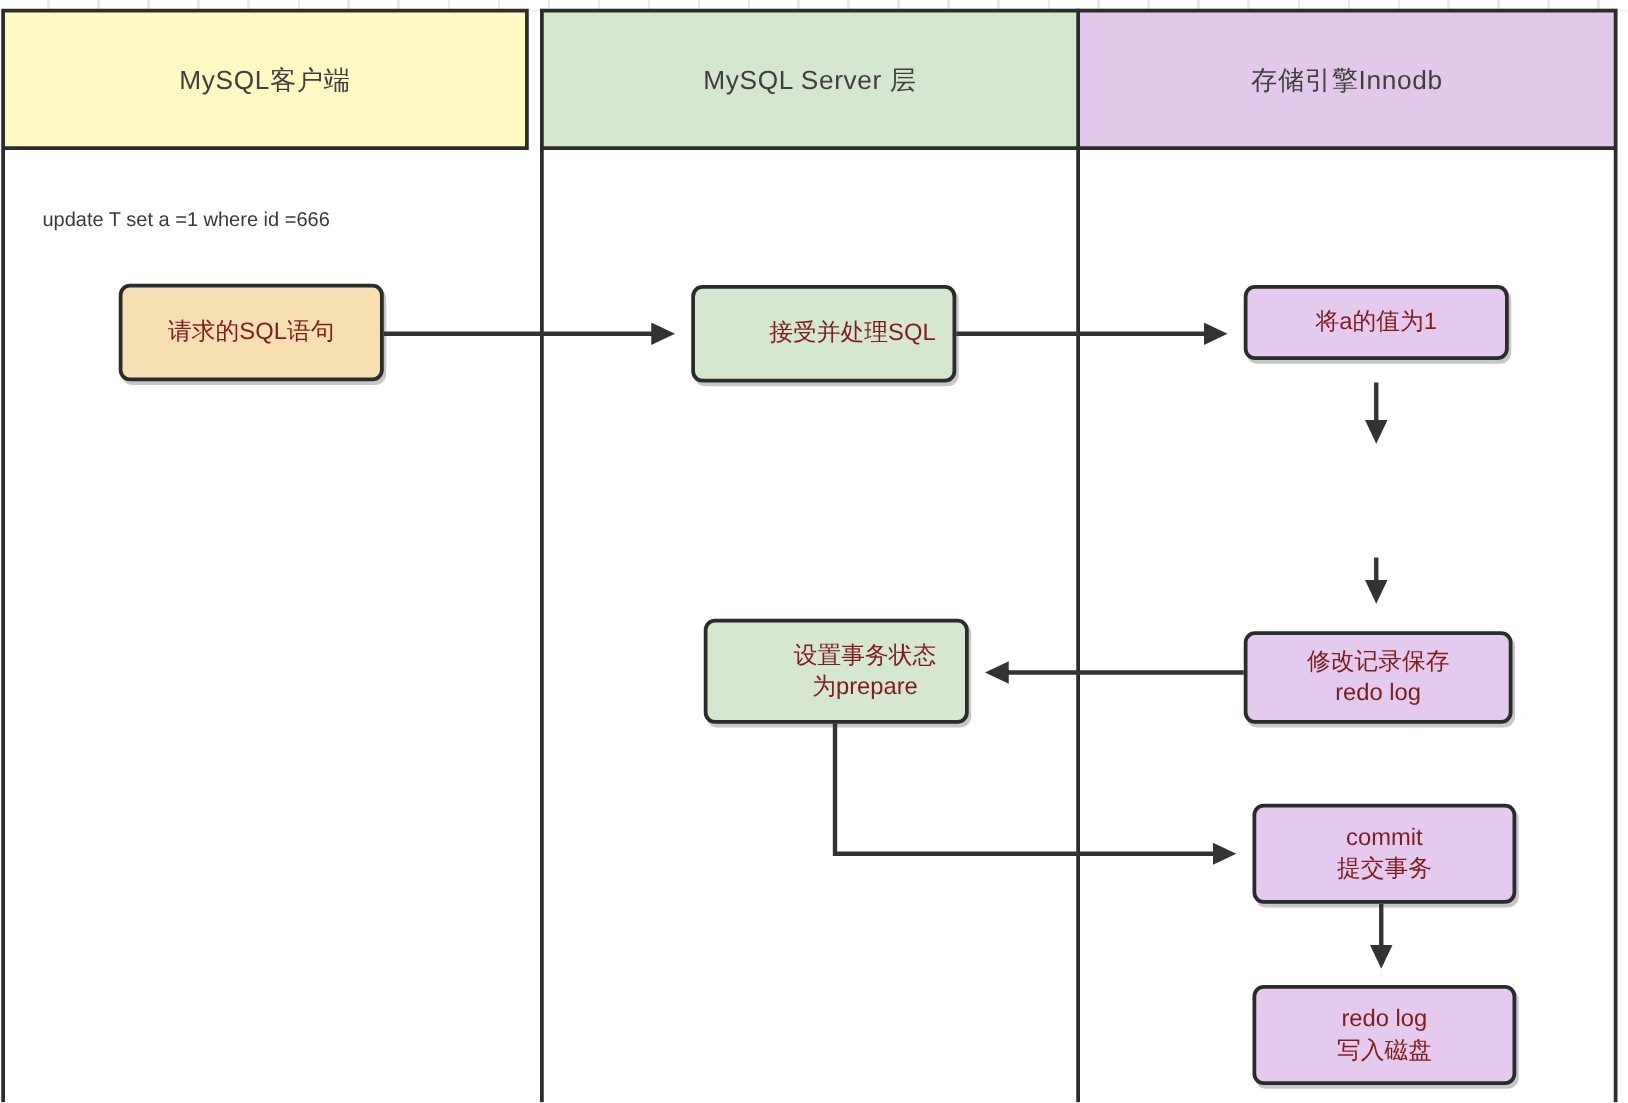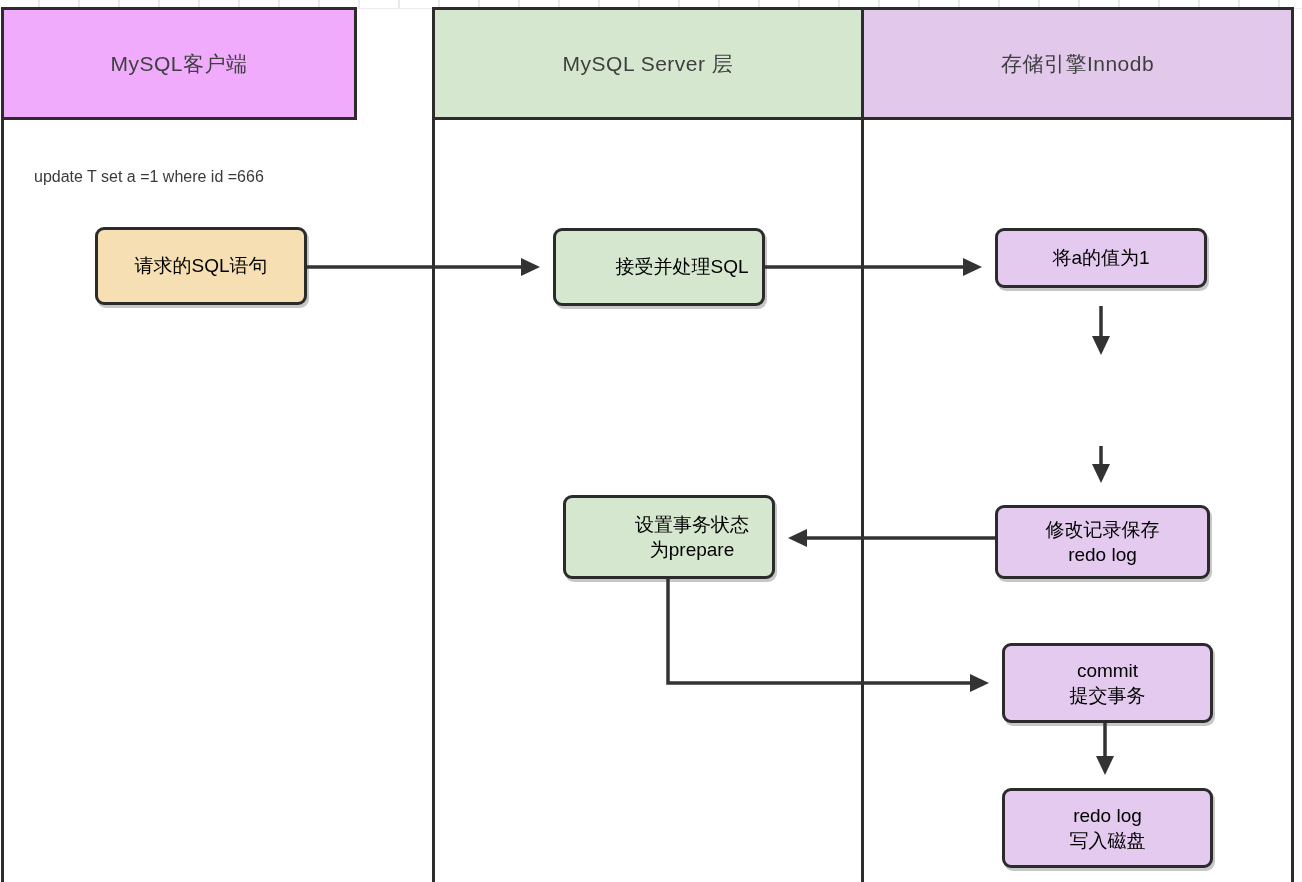--- a/index.html
+++ b/index.html
@@ -16,32 +16,32 @@
     background:repeating-linear-gradient(90deg,#ffffff 0 38px,#e9e9e9 38px 40px);
     border-bottom:1px solid #ececec;
   }
   
   .lane-header{
     position:absolute;top:7px;height:113px;
     box-sizing:border-box;border:3px solid #2c2c2c;
     display:flex;align-items:center;justify-content:center;
     font-size:21px;color:#3f3f3f;letter-spacing:.5px;
   }
-  .lh-1{left:1px;width:356px;background:#f0abfc;align-items:center;}
+  .lh-1{left:1px;width:422px;background:#fef9c3;align-items:center;}
   .lh-2{left:432px;width:432px;background:#d5e7ce;}
   .lh-3{left:861px;width:433px;background:#e2c9ec;}
   
   .vline{position:absolute;top:120px;height:762px;width:3px;background:#2c2c2c;}
   .v-1{left:1px;} .v-2{left:432px;} .v-3{left:861px;} .v-4{left:1291px;}
   
   .node{
     position:absolute;box-sizing:border-box;
     border:3px solid #2b2b2b;border-radius:9px;
     display:flex;flex-direction:column;align-items:center;justify-content:center;
-    font-size:19px;line-height:1.32;color:#000000;text-align:center;
+    font-size:19px;line-height:1.32;color:#7f1d1d;text-align:center;
     box-shadow:2px 3px 0 rgba(70,70,70,.30);
   }
   .tan{background:#f6dfb2;}
   .green{background:#d5e7ce;padding-left:46px;}
   .purple{background:#e3caee;}
   .n-request{left:95px;top:227px;width:212px;height:78px;}
   .n-process{left:553px;top:228px;width:212px;height:78px;}
   .n-seta{left:995px;top:228px;width:212px;height:60px;}
   .n-writemem{left:995px;top:368px;width:212px;height:78px;}
   .n-saveredo{left:995px;top:472px;width:215px;height:74px;margin-top:33px;}

